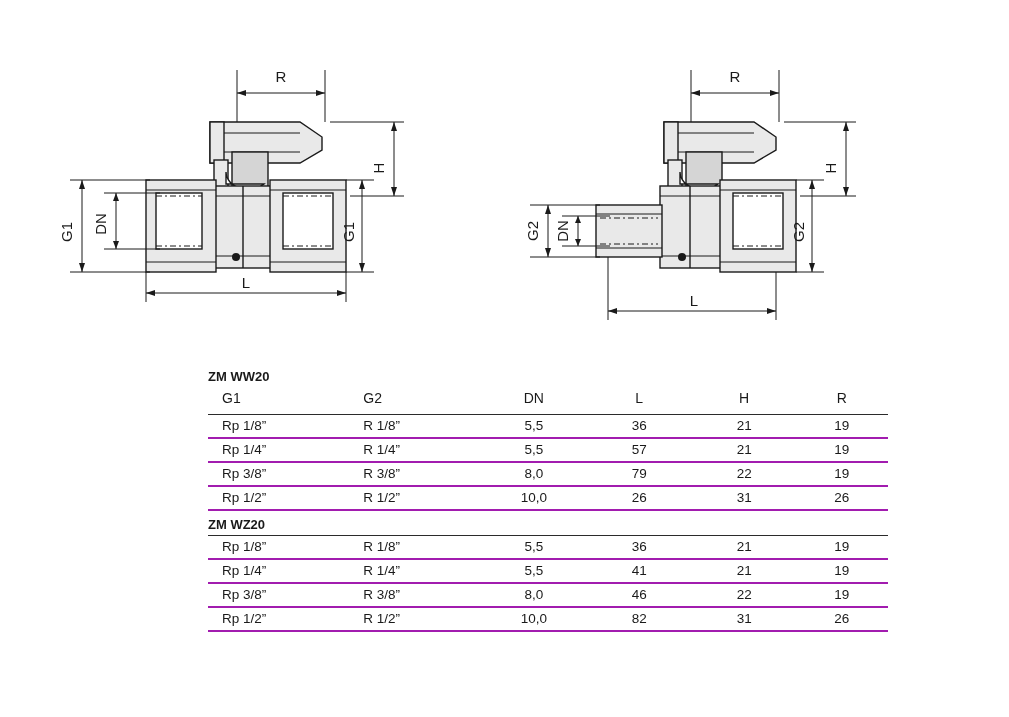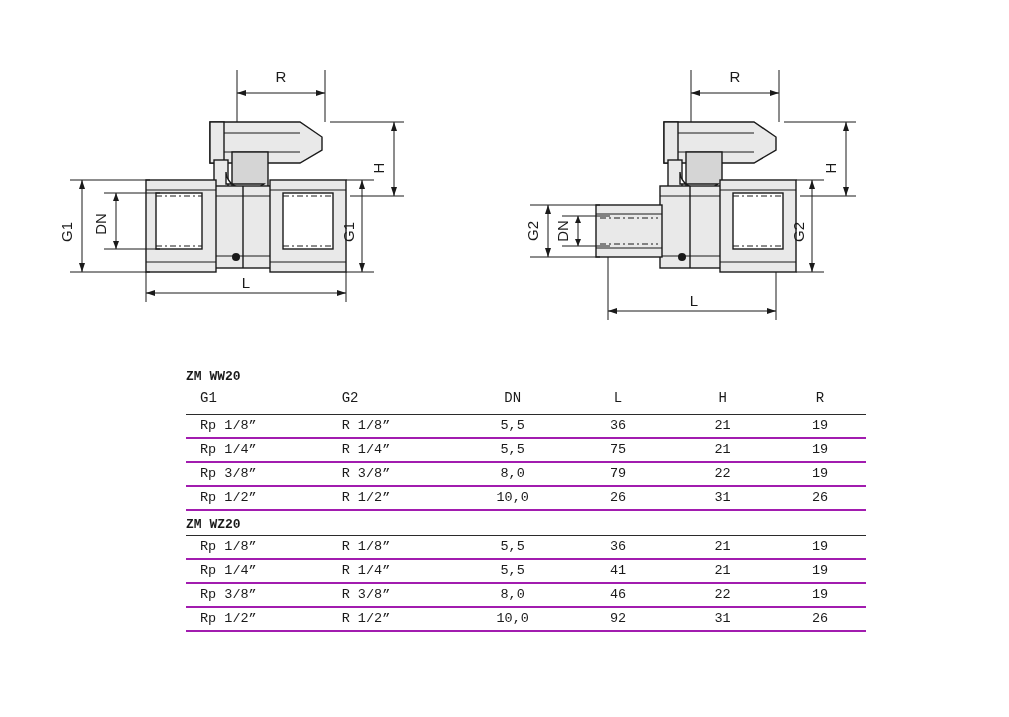--- a/index.html
+++ b/index.html
@@ -37,24 +37,23 @@
   .fillwhite { fill: #ffffff; stroke: #1a1a1a; stroke-width: 1.4; }
   .lbl {
     font-family: "Liberation Sans", sans-serif;
     font-size: 15px;
     fill: #1a1a1a;
   }
 
   
   .table-wrap {
     position: absolute;
-    left: 186px;
+    left: 208px;
     top: 363px;
     width: 680px;
-    font-family: Liberation Mono, monospace;
   }
   table.spec {
     border-collapse: collapse;
     width: 680px;
     font-size: 13.5px;
     color: #1a1a1a;
   }
   table.spec td, table.spec th {
     padding: 3px 0 4px 0;
     text-align: center;
@@ -263,21 +262,21 @@
           <td class="col-g2 rule-light">R 1/8”</td>
           <td class="col-dn rule-light">5,5</td>
           <td class="col-l rule-light">36</td>
           <td class="col-h rule-light">21</td>
           <td class="col-r rule-light">19</td>
         </tr>
         <tr>
           <td class="col-g1 rule-light">Rp 1/4”</td>
           <td class="col-g2 rule-light">R 1/4”</td>
           <td class="col-dn rule-light">5,5</td>
-          <td class="col-l rule-light">75</td>
+          <td class="col-l rule-light">57</td>
           <td class="col-h rule-light">21</td>
           <td class="col-r rule-light">19</td>
         </tr>
         <tr>
           <td class="col-g1 rule-light">Rp 3/8”</td>
           <td class="col-g2 rule-light">R 3/8”</td>
           <td class="col-dn rule-light">8,0</td>
           <td class="col-l rule-light">79</td>
           <td class="col-h rule-light">22</td>
           <td class="col-r rule-light">19</td>
@@ -316,21 +315,21 @@
           <td class="col-g2 rule-light">R 3/8”</td>
           <td class="col-dn rule-light">8,0</td>
           <td class="col-l rule-light">46</td>
           <td class="col-h rule-light">22</td>
           <td class="col-r rule-light">19</td>
         </tr>
         <tr>
           <td class="col-g1 rule-light">Rp 1/2”</td>
           <td class="col-g2 rule-light">R 1/2”</td>
           <td class="col-dn rule-light">10,0</td>
-          <td class="col-l rule-light">92</td>
+          <td class="col-l rule-light">82</td>
           <td class="col-h rule-light">31</td>
           <td class="col-r rule-light">26</td>
         </tr>
       </tbody>
     </table>
   </div>
 
 </div>
 
 </body></html>

